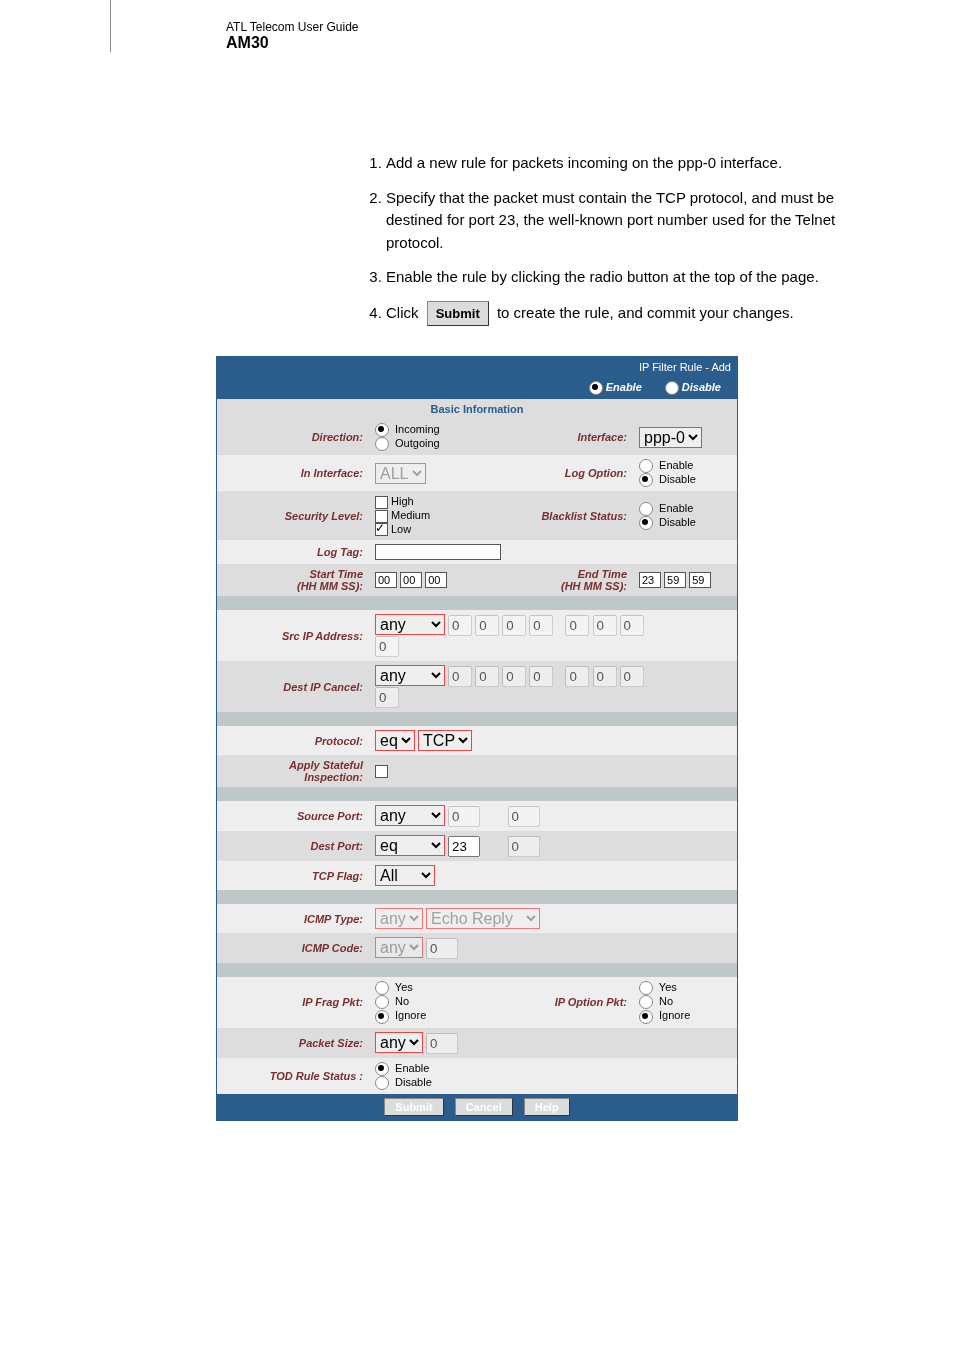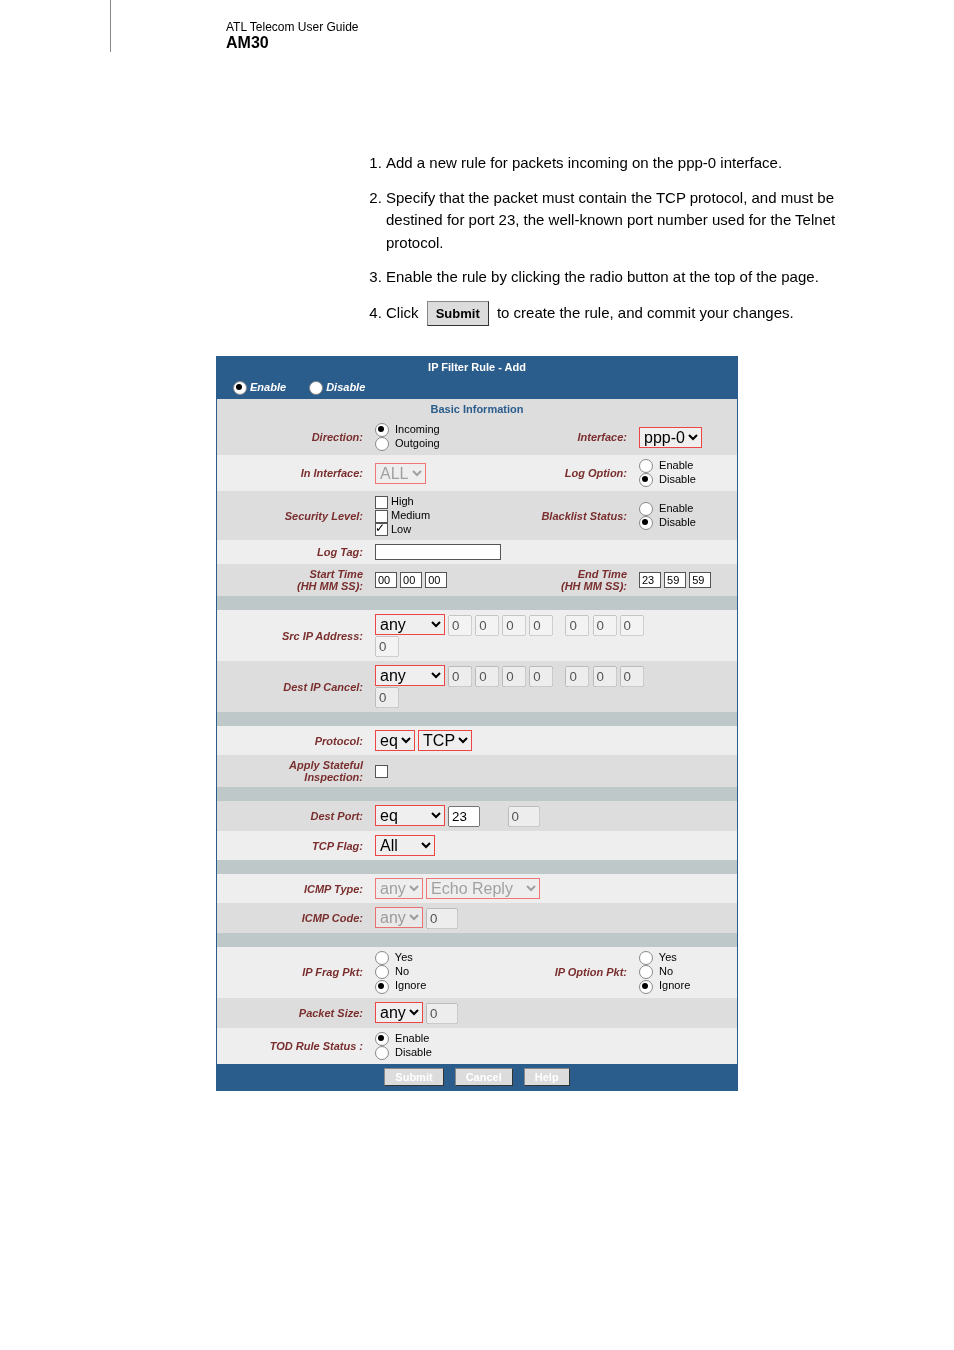--- a/index.html
+++ b/index.html
@@ -45,27 +45,27 @@
   }
   .panel {
     width: 100%;
     border-collapse: collapse;
     font-size: 11px;
     font-family: Verdana, Arial, sans-serif;
   }
   .panel td, .panel th { padding: 4px 6px; }
   .title-row {
     background: #2b5d8c;
-    color: #fff; font-weight: bold; text-align: center;
+    color: #fff; font-weight: normal; text-align: right;
     padding: 6px;
   }
   .enable-row {
     background: #2b5d8c;
     color: #fff; font-style: italic; font-weight: bold;
-    text-align: left; padding: 4px;
+    text-align: right; padding: 4px;
   }
   .enable-row label { margin: 0 10px; }
   .radio-dot {
     display:inline-block; width:12px; height:12px; border:1px solid #888;
     background:#fff; border-radius:50%; vertical-align:middle; margin-right:3px;
     position:relative;
   }
   .radio-dot.sel::after{
     content:""; position:absolute; left:2px; top:2px; width:6px; height:6px;
     background:#000; border-radius:50%;
@@ -252,20 +252,29 @@
     <td class="lbl-cell">
       <span>Apply Stateful</span><br><span>Inspection:</span>
     </td>
     <td colspan="3"><span class="chk"></span></td>
   </tr>
 
   <tr>
           <td colspan="4" class="spacer"></td>
         </tr>
 
+  <tr class="row-even">
+    <td class="lbl-cell">Source Port:</td>
+    <td colspan="3">
+      <select class="s" style="width:70px"><option>any</option></select>
+      <input class="f w30" disabled="" value="0" style="">
+      &nbsp;&nbsp;&nbsp;&nbsp;&nbsp;&nbsp;&nbsp;
+      <input class="f w30" disabled="" value="0" style="">
+    </td>
+  </tr>
   <tr class="row-odd">
     <td class="lbl-cell">Dest Port:</td>
     <td colspan="3">
       <select class="s" style="width:70px"><option>eq</option></select>
       <input class="f w30" value="23" style="">
       &nbsp;&nbsp;&nbsp;&nbsp;&nbsp;&nbsp;&nbsp;
       <input class="f w30" disabled="" value="0" style="">
     </td>
   </tr>
   <tr class="row-even">

